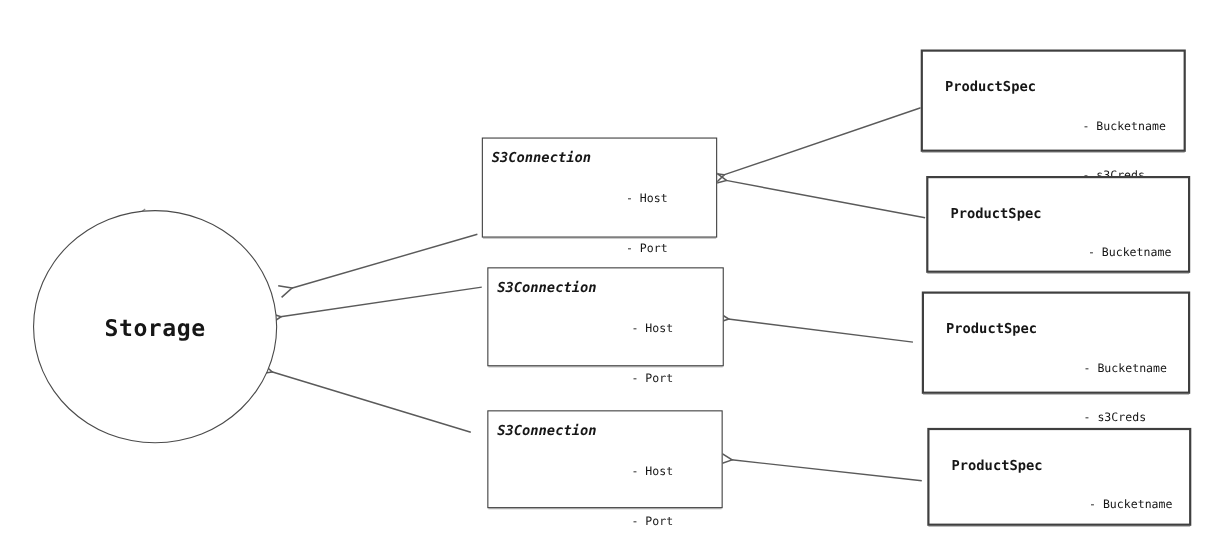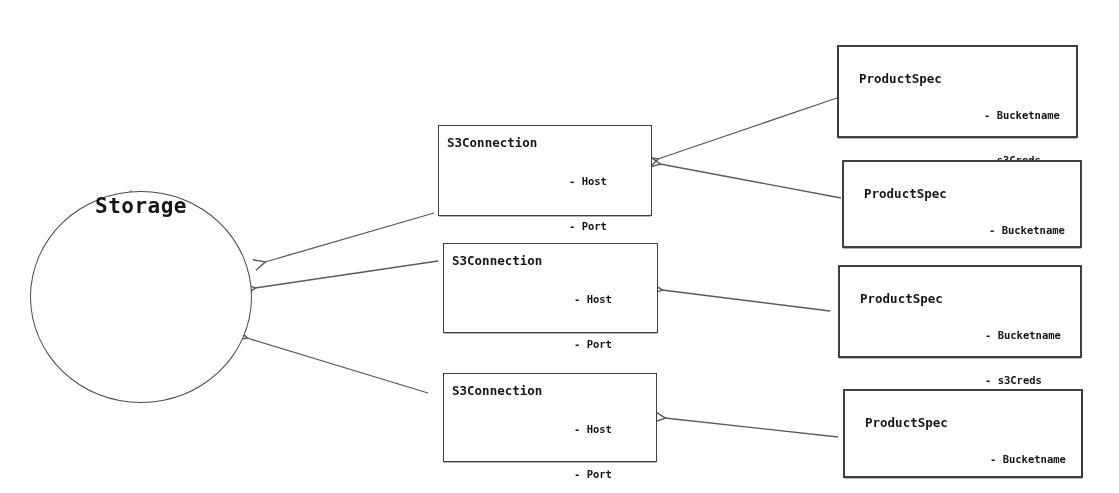--- a/index.html
+++ b/index.html
@@ -28,26 +28,26 @@
   .node .title {
     position: absolute;
     font-size: 12.5px;
     font-weight: 700;
     line-height: 16px;
     white-space: pre;
   }
   .node .attrs {
     position: absolute;
     font-size: 10.5px;
-    font-weight: 700;
+    font-weight: 400;
     line-height: 15px;
     white-space: pre;
   }
   
-  .s3 .title { left: 8px; top: 9px; }
+  .s3 .title { left: 8px; top: 9px; font-style: italic; }
   .s3 .attrs { left: 130px; top: 18px; }
   .s3-1 { left: 438px; top: 125px; width: 214px; height: 91px; }
   .s3-2 { left: 443px; top: 243px; width: 215px; height: 90px; }
   .s3-3 { left: 443px; top: 373px; width: 214px; height: 89px; }
   
   .ps { border-width: 2px; }
   .ps .title { left: 20px; top: 24px; text-align: center; }
   .ps .attrs { left: 145px; top: 31px; }
   .ps-1 { left: 837px; top: 45px;  width: 241px; height: 93px; }
   .ps-2 { left: 842px; top: 160px; width: 240px; height: 88px; }
@@ -56,21 +56,21 @@
   
   .storage {
     position: absolute;
     left: 30px; top: 191px;
     width: 222px; height: 212px;
     border: 1.6px solid #4a4a4a;
     border-radius: 50%;
     background: #ffffff;
     box-sizing: border-box;
     display: flex;
-    align-items: flex-start;
+    align-items: center;
     justify-content: center;
   }
   .storage .label {
     font-size: 21px;
     font-weight: 700;
     letter-spacing: 0.5px;
     margin-top: 2px;
   }
 </style>
 </head>

